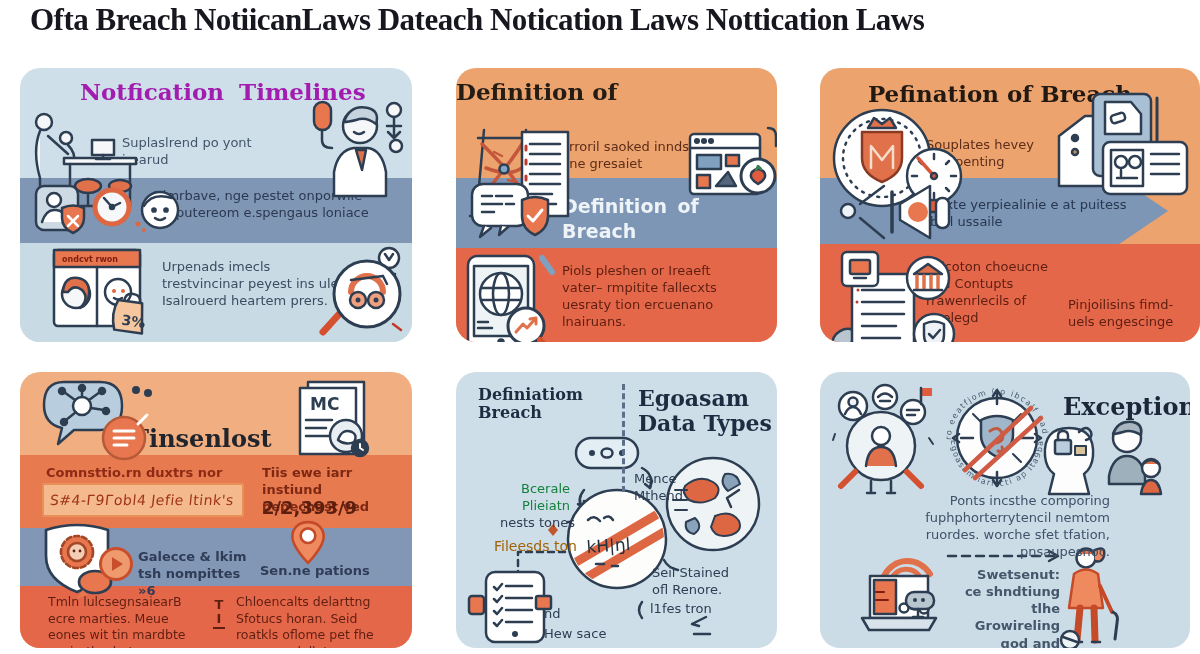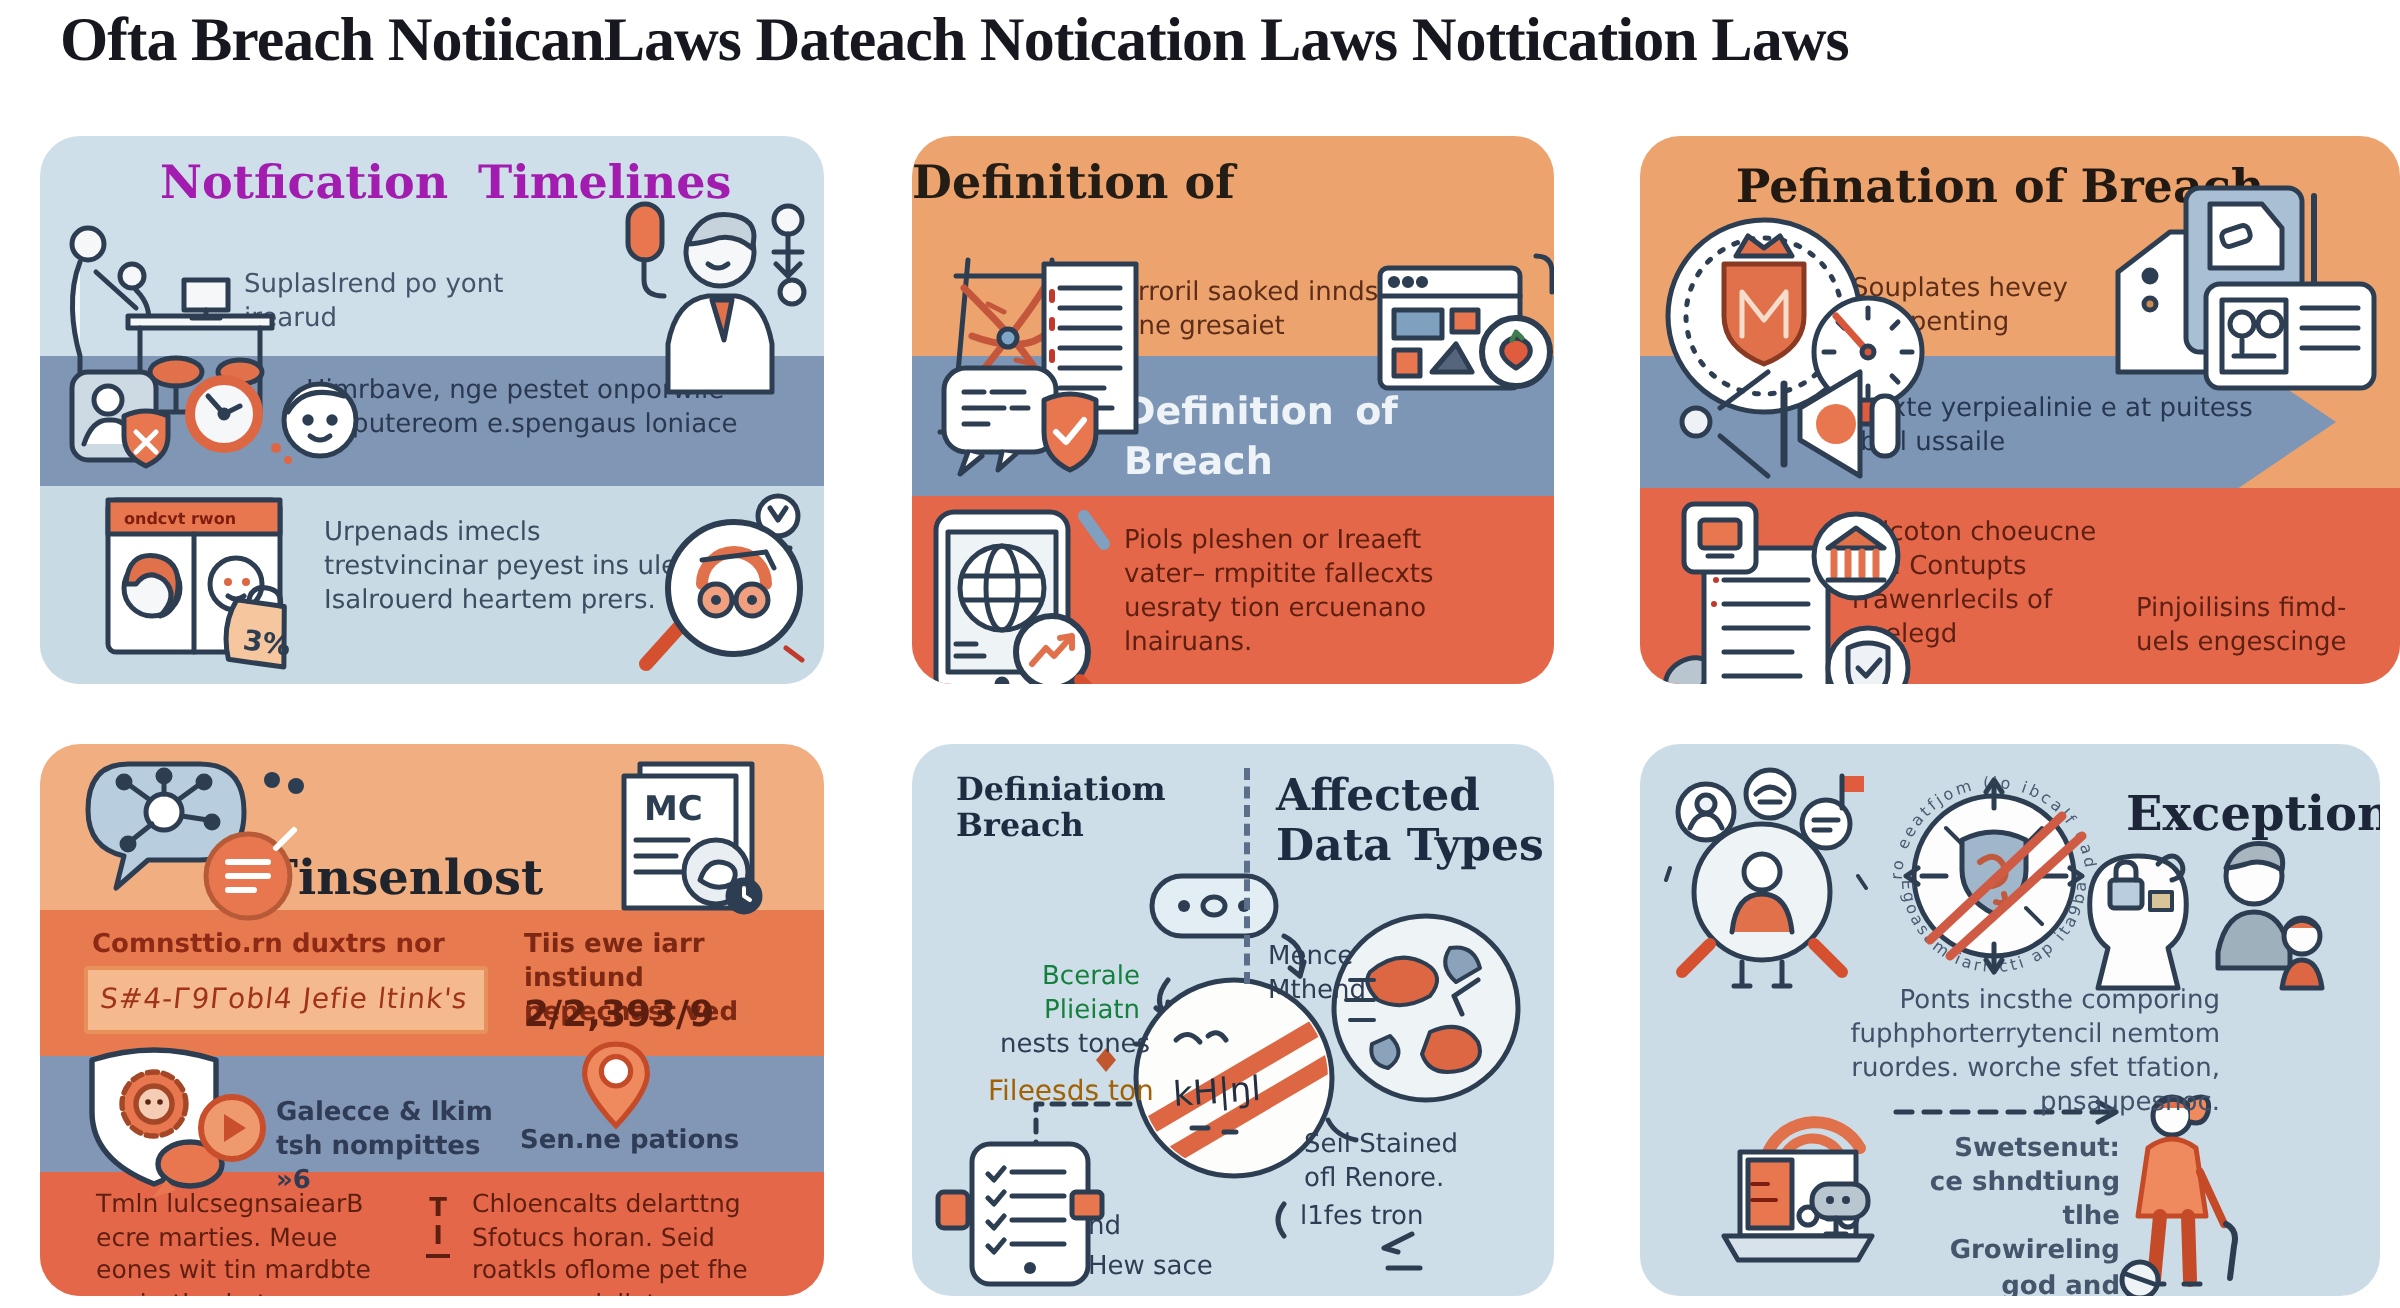--- a/index.html
+++ b/index.html
@@ -336,21 +336,21 @@
         <circle cx="24" cy="13" r="3" fill="#2d3e52"></circle>
         <circle cx="26" cy="44" r="3" fill="#2d3e52"></circle>
       <circle cx="98" cy="12" r="4" fill="#2d3e52" stroke="none"></circle>
       <circle cx="110" cy="15" r="4" fill="#2d3e52" stroke="none"></circle>
       <circle cx="86" cy="60" r="21" fill="#e8764e" stroke="#b75a38"></circle>
       <path d="M76 53 h20 M76 60 h20 M76 67 h13" stroke="#ffffff" stroke-width="3"></path>
       <path d="M100 46 l9 -9" stroke="#ffffff" stroke-width="3"></path>
     </svg>
   </div>
 
-  <div class="ic" style="left:280px;top:6px">
+  <div class="ic" style="left:268px;top:6px">
     <svg width="90" height="86" viewBox="0 0 90 86" fill="none" stroke="#2d3e52" stroke-width="2.5" stroke-linecap="round" stroke-linejoin="round">
       <rect x="20" y="4" width="56" height="66" fill="#ffffff"></rect>
       <rect x="12" y="10" width="56" height="66" fill="#ffffff"></rect>
       <text x="22" y="32" font-size="17" font-weight="bold" fill="#2d3e52" stroke="none" font-family="DejaVu Sans">MC</text>
       <path d="M18 42 h26 M18 50 h20 M18 58 h24"></path>
       <circle cx="58" cy="58" r="16" fill="#e9eef2"></circle>
       <path d="M50 62 q4 -12 14 -8 q6 3 2 10 q-8 4 -16 -2 z" fill="#ffffff"></path>
       <circle cx="72" cy="70" r="8" fill="#2d3e52"></circle>
       <path d="M72 66 v4 l3 2" stroke="#ffffff" stroke-width="2"></path>
     </svg>
@@ -444,21 +444,21 @@
     <g>
       <path d="M186 230 q-6 8 0 16"></path>
       <path d="M208 188 q4 8 14 10" fill="none"></path>
       <path d="M236 252 l14 -7 m-14 7 l7 2"></path>
       <path d="M238 262 h16"></path>
     </g>
   </svg>
 
   <div class="hd" style="left:22px;top:14px;width:135px;font-size:16px;line-height:1.15;color:#1e2c41">Definiatiom Breach</div>
   <div class="divider"></div>
-  <div class="hd" style="left:182px;top:14px;width:135px;font-size:22px;line-height:1.15;color:#1e2c41">Affected Data Types</div>
+  <div class="hd" style="left:182px;top:14px;width:135px;font-size:22px;line-height:1.15;color:#1e2c41">Egoasam Data Types</div>
 
   <div class="txt" style="left:48px;top:108px;width:66px;color:#15803d;text-align:right">Bcerale Plieiatn</div>
   <div class="txt" style="left:178px;top:98px;width:70px;color:#2e3d53">Mence Mthend</div>
   <div class="txt" style="left:44px;top:142px;width:90px;color:#2e3d53">nests tones</div>
   <div class="txt" style="left:38px;top:165px;width:100px;font-size:14px;color:#a16207">Fileesds ton</div>
   <div class="txt" style="left:196px;top:192px;width:92px;color:#2e3d53">Seil Stained ofl Renore.</div>
   <div class="txt" style="left:194px;top:228px;width:90px;color:#2e3d53">l1fes tron</div>
   <div class="txt" style="left:88px;top:233px;width:30px;color:#2e3d53">nd</div>
   <div class="txt" style="left:88px;top:253px;width:80px;color:#2e3d53">Hew sace</div>
 </div>

